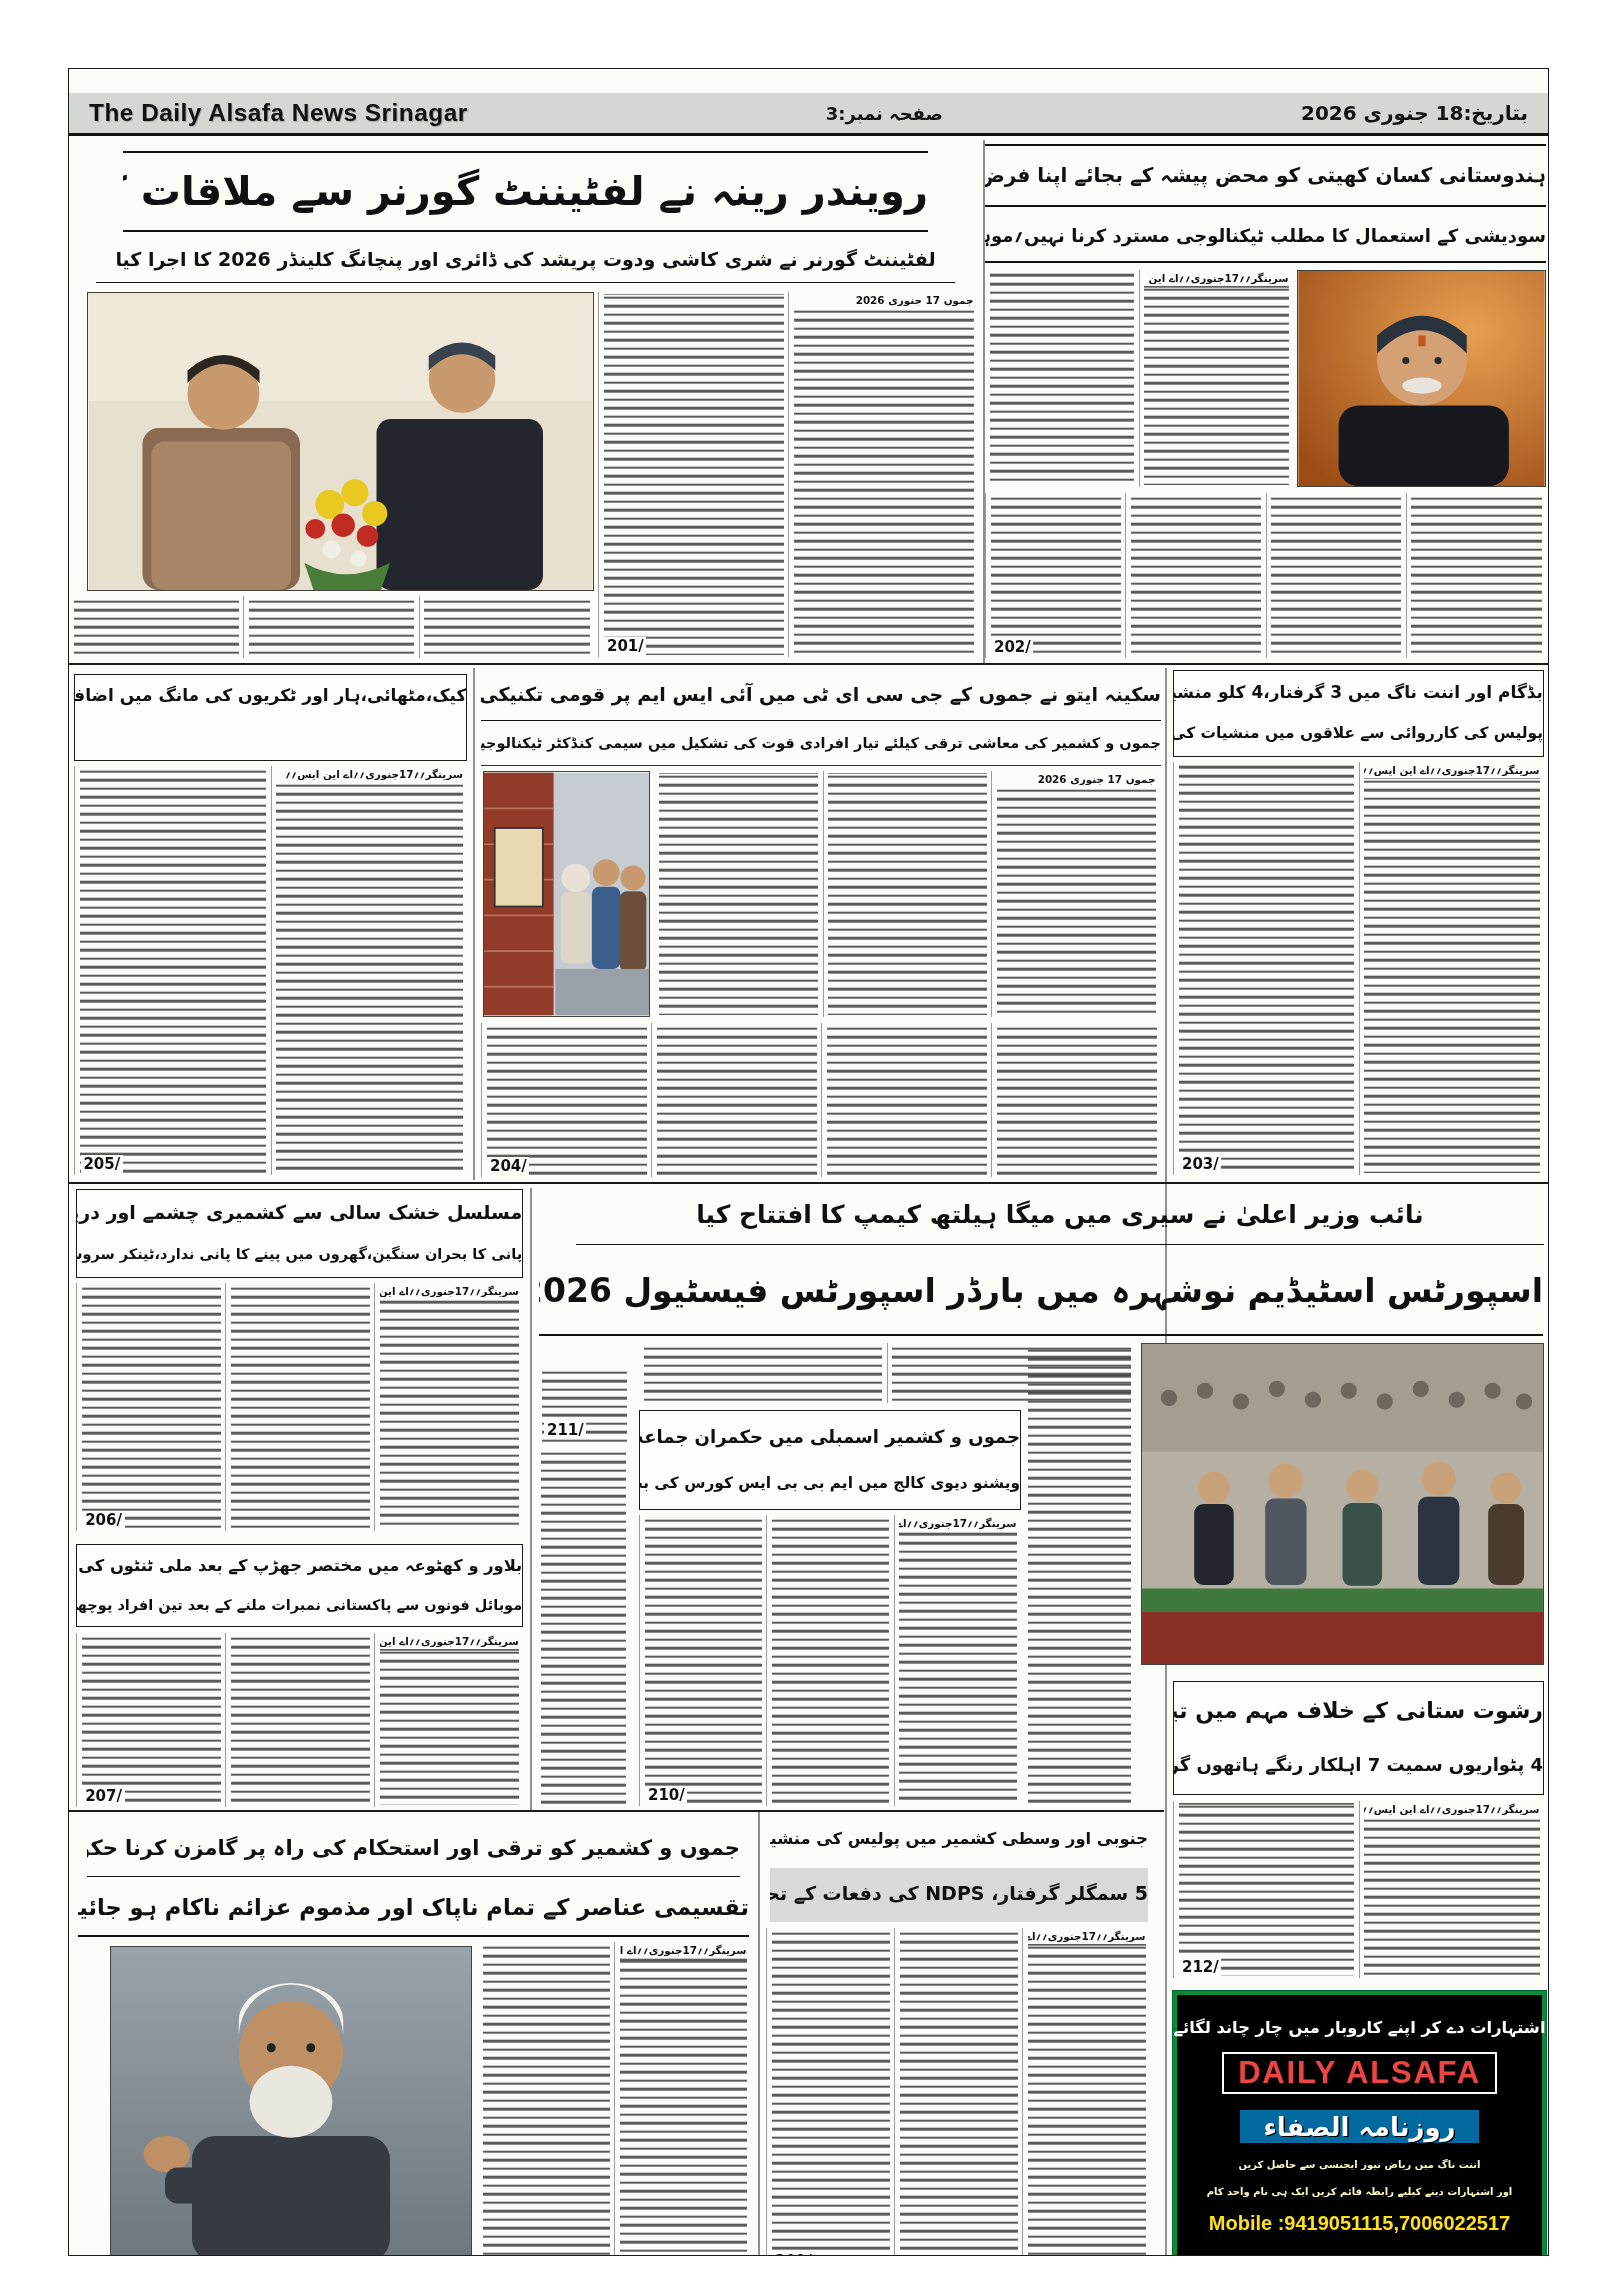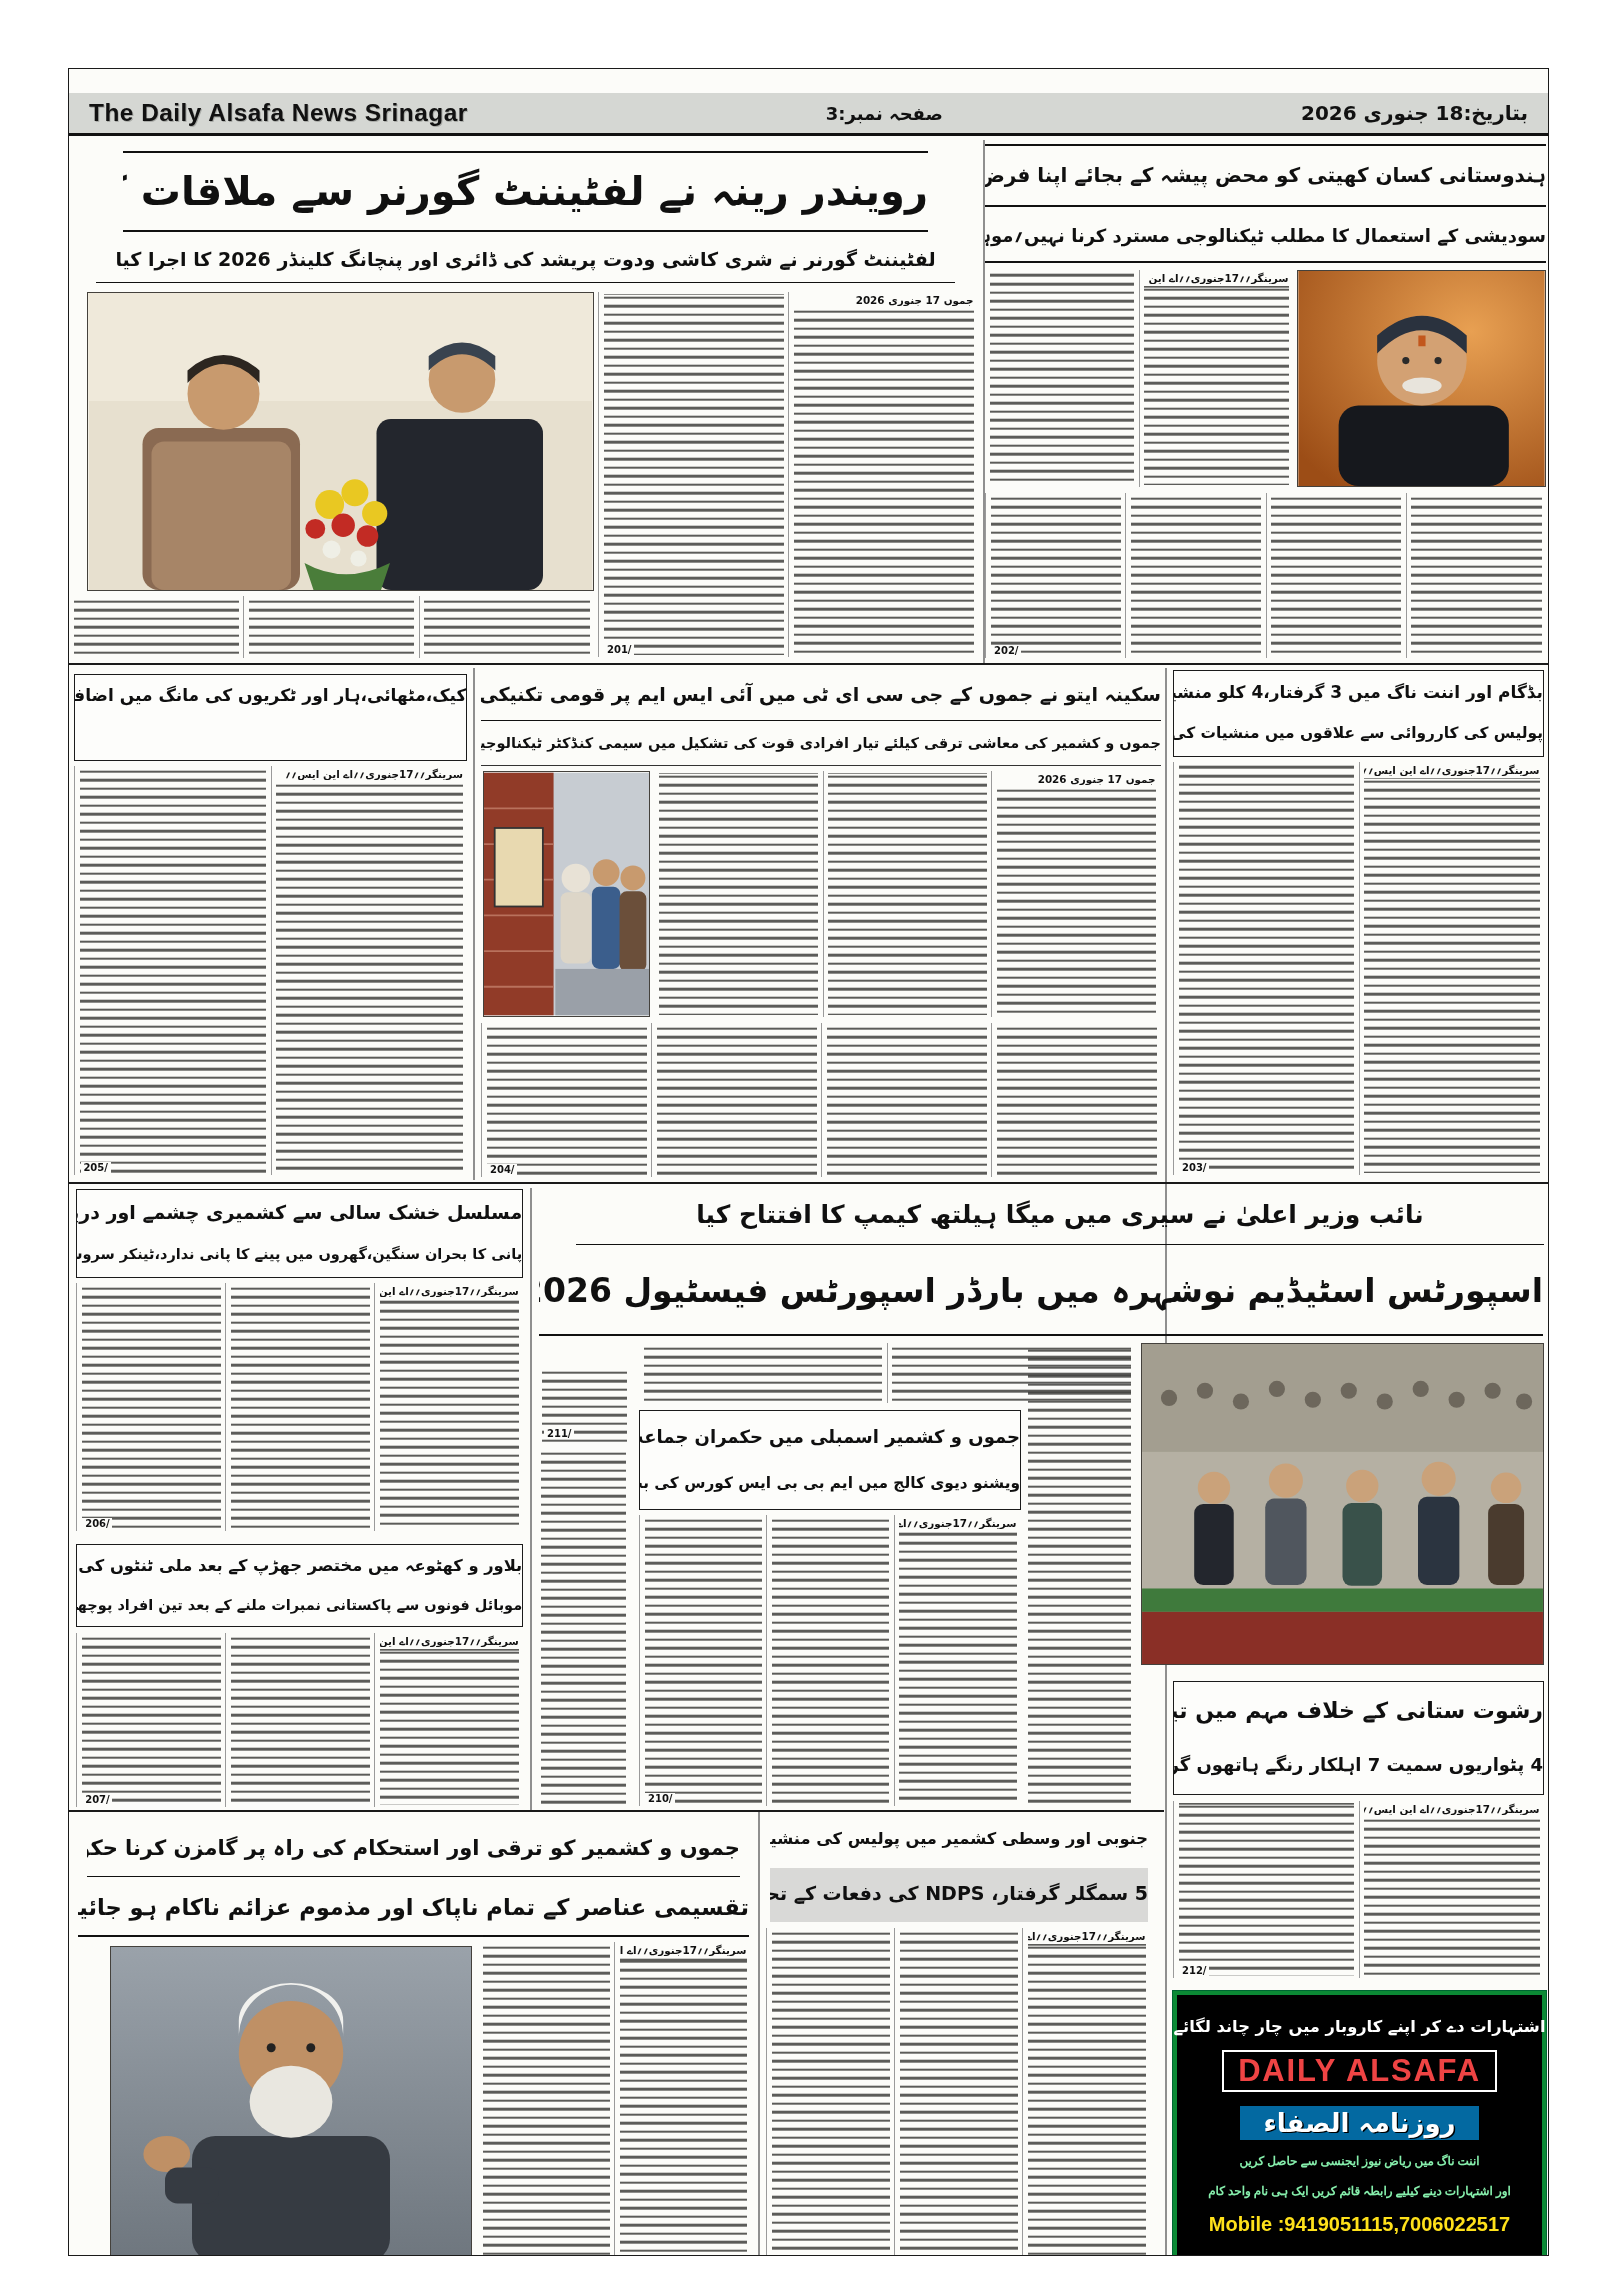--- a/index.html
+++ b/index.html
@@ -9,32 +9,32 @@
   .urdu{direction:rtl;font-weight:bold;color:#101010;text-align:center;white-space:nowrap;overflow:hidden;}
   .hline{background:#1a1a1a;height:1.8px;}
   .vline{background:#8f8f8f;width:1.8px;}
   .ruled{border-top:2.7px solid #111;border-bottom:2.7px solid #111;}
   .hbox{border:1.8px solid #1b1b1b;background:#fdfdfb;}
   .cols{display:flex;flex-direction:row-reverse;align-items:stretch;}
   .col{flex:1;border-left:0.9px solid #9a9a9a;padding:1.8px 4.5px;display:flex;flex-direction:column;min-width:0;}
   .col:last-child{border-left:none;}
   .greek{flex:1;background-image:repeating-linear-gradient(to bottom,#393936 0px,#393936 2.1px,transparent 2.1px,transparent 8.5px);opacity:.82;background-position:0 2.7px;}
   .dateline{direction:rtl;text-align:right;font-size:10.4px;font-weight:bold;margin-bottom:2.7px;white-space:nowrap;overflow:hidden;}
-  .endmark{position:absolute;left:6.3px;bottom:1.8px;font-size:10px;font-weight:bold;direction:ltr;background:#fcfcf9;padding:0 2.7px;}
+  .endmark{position:absolute;left:6.3px;bottom:1.8px;font-size:15px;font-weight:bold;direction:ltr;background:#fcfcf9;padding:0 2.7px;}
   .photo{border:0.9px solid #44413c;overflow:hidden;}
   .photo svg{display:block;width:100%;height:100%;}
   .header{background:#d5d7d3;border-bottom:3.6px solid #111;display:flex;align-items:center;justify-content:space-between;padding:0 20px;}
   .mast{font-family:"Liberation Sans",sans-serif;font-weight:bold;font-size:24.4px;letter-spacing:0.5px;text-shadow:0.9px 0.9px 0 #a9aba7;white-space:nowrap;}
   .hdr-ur{direction:rtl;font-weight:bold;white-space:nowrap;}
   .graydeck{background:#d9d9d7;}
   .adbox{background:#000;border:4.5px solid #0b8a35;outline:1.8px solid #063;display:flex;flex-direction:column;align-items:center;justify-content:space-evenly;padding:7.2px 9px;}
   .ad-tag{color:#fff;font-size:16.3px;}
   .ad-brand{font-family:"Liberation Sans",sans-serif;font-weight:bold;font-size:31px;color:#ef4444;border:2.7px solid #fff;padding:0.9px 14.5px;letter-spacing:1.8px;white-space:nowrap;}
   .ad-brand-ur{background:#0369a1;color:#fff;font-size:26px;font-weight:bold;padding:1.8px 23.5px;text-shadow:1.4px 1.4px 0 #000;}
-  .ad-line{color:#86efac;font-size:12px;font-family:Liberation Serif, serif;}
+  .ad-line{color:#fef9c3;font-size:10px;}
   .ad-mobile{color:#ffe11a;font-weight:bold;font-size:20px;font-family:"Liberation Sans",sans-serif;white-space:nowrap;}
 </style>
 </head>
 <body>
 
 <div class="page">
 
   <div class="abs header" style="left:0;top:0;width:1479px;height:43px;">
     <div class="mast">The Daily Alsafa News Srinagar</div>
     <div class="hdr-ur" style="font-size:18px;">صفحہ نمبر:3</div>

